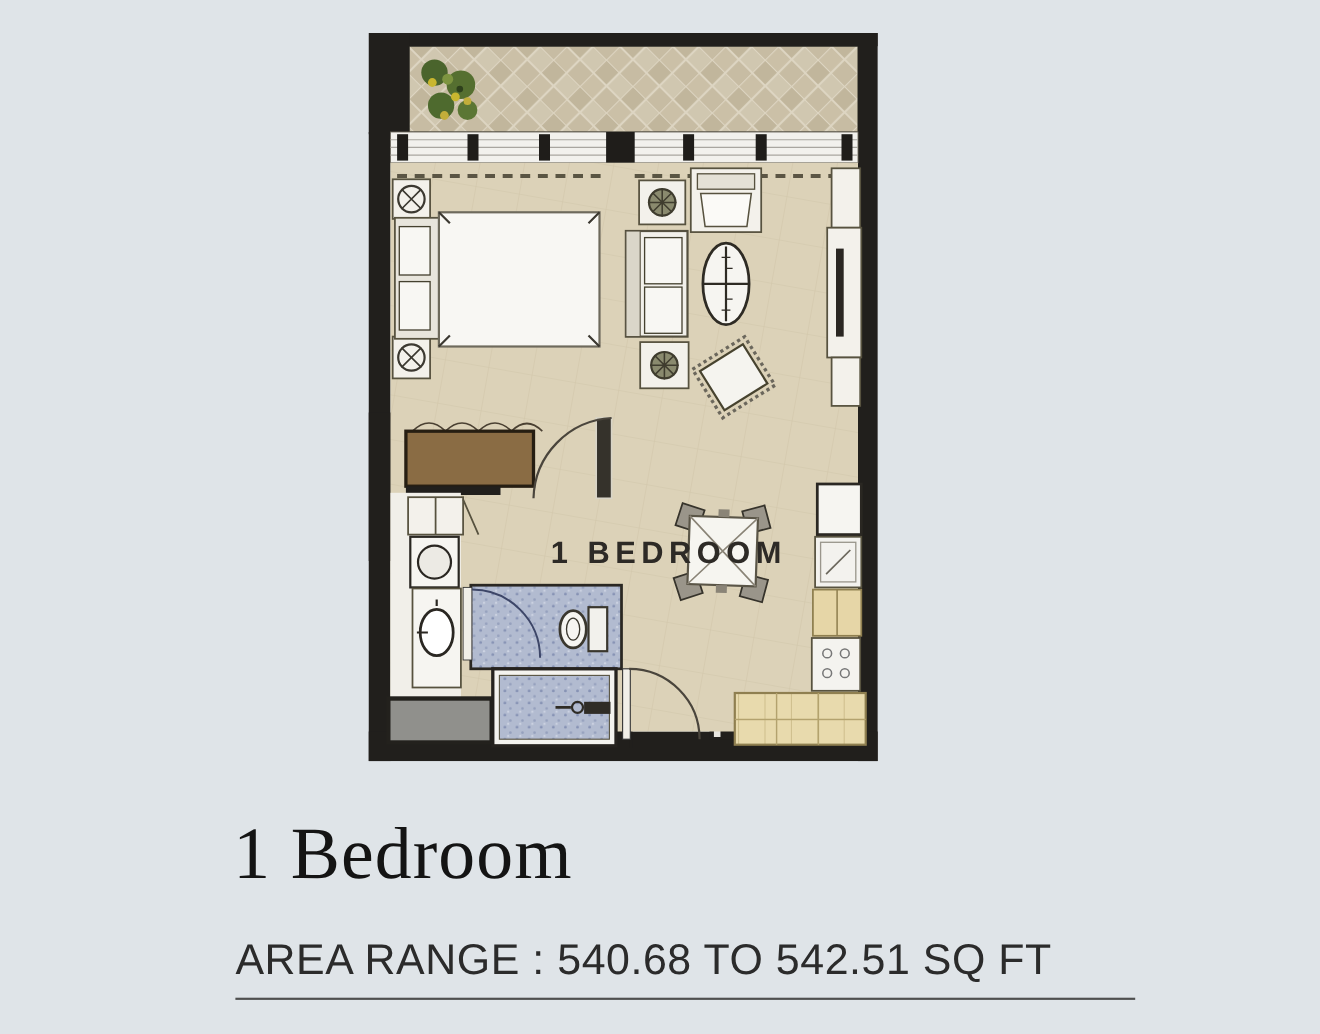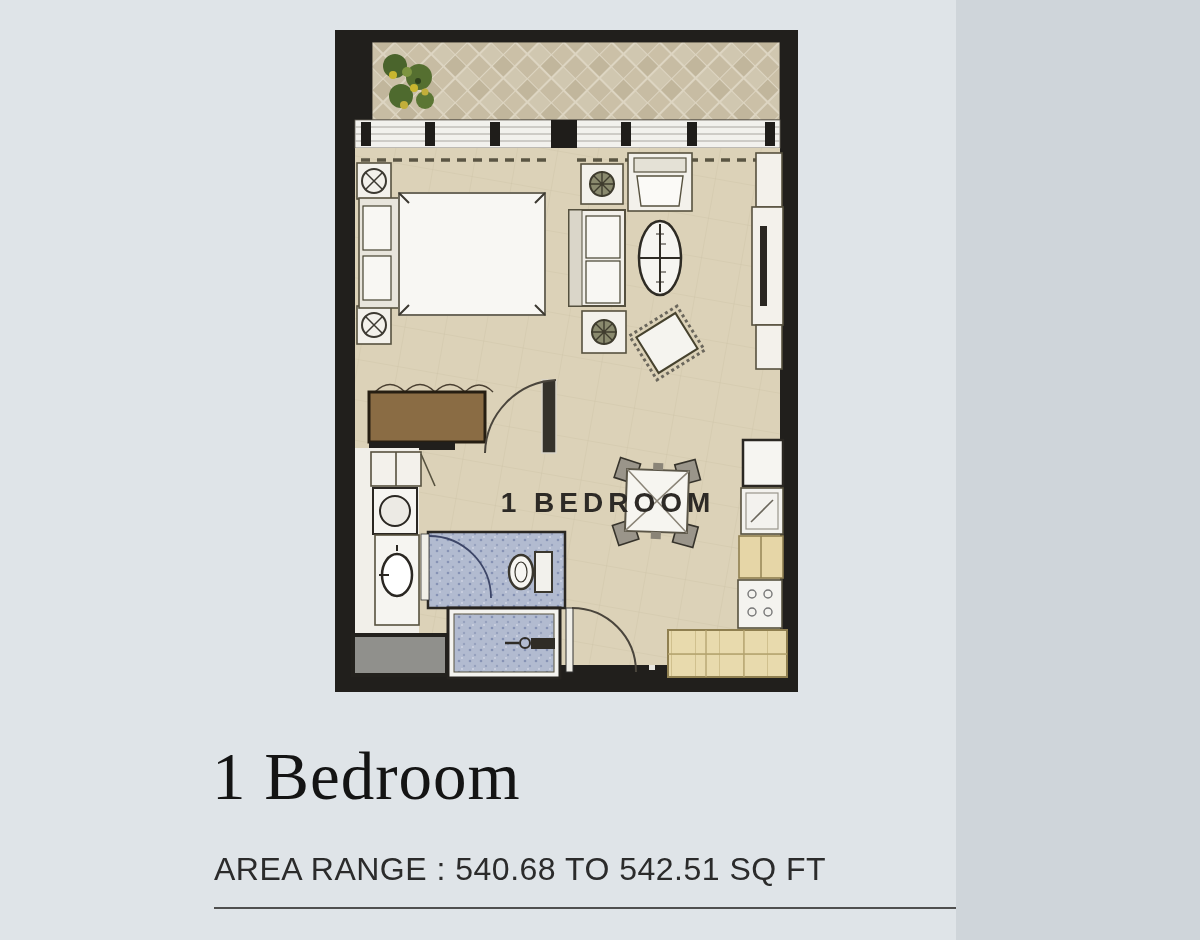--- a/index.html
+++ b/index.html
@@ -1,29 +1,29 @@
 <!DOCTYPE html>
 <html style="--bg: #dfe4e8; --wall: #211f1c; --floor: #dcd2b8; --balcony-tile: #c6bba1; --bath-tile: #b2bbd0; --wood: #8a6c44; --counter: #e8daad; --gray-unit: #90908c; --label: #2d2a26; --title: #141414; --text: #2b2b2b; --line: #4f4f4f; --plant: #55702f; --plant-accent: #c2ae3a;"><head>
 <meta charset="utf-8">
 <style>
   html,body{margin:0;padding:0;background:#cfd5da;}
   .page{
-    position:relative;width:956px;height:940px;overflow:hidden;
+    position:relative;width:1200px;height:940px;overflow:hidden;
     background:var(--bg,#dfe4e8);
     font-family:"Liberation Sans",sans-serif;
   }
   .floorplan{position:absolute;left:335px;top:30px;width:463px;height:662px;}
   .unit-title{
     position:absolute;left:212px;top:740px;
     font-family:"Liberation Serif",serif;font-size:67px;font-weight:400;
     color:var(--title,#141414);letter-spacing:1px;line-height:1.1;
   }
   .area-range{
     position:absolute;left:214px;top:851px;
-    font-size:32px;font-weight:300;color:var(--text,#2b2b2b);letter-spacing:.5px;
+    font-size:39px;font-weight:300;color:var(--text,#2b2b2b);letter-spacing:.5px;
   }
   .rule{
     position:absolute;left:214px;top:907px;width:818px;height:2px;
     background:var(--line,#4f4f4f);
   }
   
   .wall{fill:var(--wall,#211f1c);}
   .wht{fill:#f3f1eb;stroke:#57523f;stroke-width:1.6;}
   .wht2{fill:#f8f7f3;stroke:#45412f;stroke-width:1.2;}
   .plan-label{

